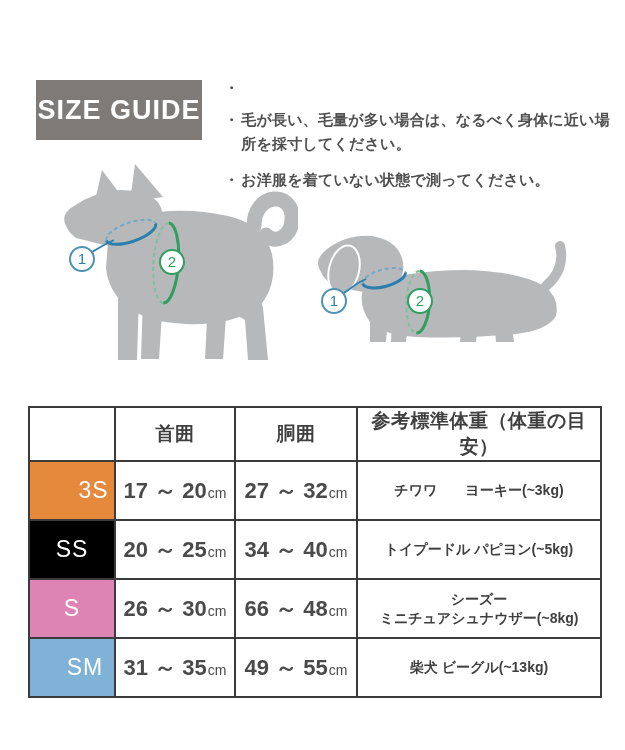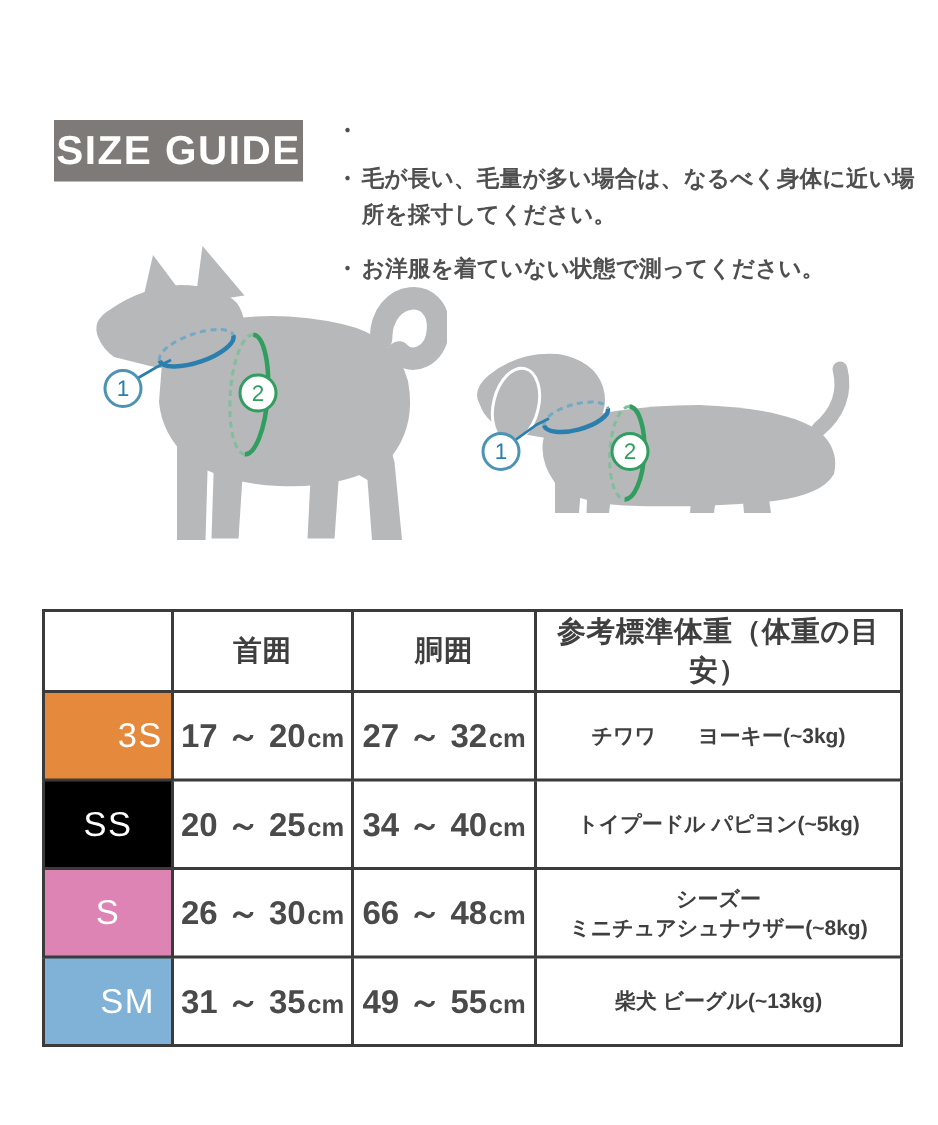--- a/index.html
+++ b/index.html
@@ -3,21 +3,21 @@
 <meta charset="utf-8">
 <style>
   html,body{margin:0;padding:0;}
   body{
     width:625px;height:750px;position:relative;background:#ffffff;
     font-family:"Liberation Sans","DejaVu Sans",sans-serif;
     overflow:hidden;
   }
   
   .banner{
-    position:absolute;left:36px;top:80px;width:166px;height:41px;
+    position:absolute;left:36px;top:80px;width:166px;height:60px;
     display:flex;align-items:center;justify-content:center;
     color:#ffffff;font-size:27px;font-weight:bold;letter-spacing:1px;
   }
   
   .notes{position:absolute;left:224px;top:76px;width:398px;}
   .note{
     display:flex;margin-bottom:9px;
     font-size:15px;font-weight:600;color:#4f4f4f;
     line-height:1.55;letter-spacing:0.2px;
   }
@@ -34,21 +34,21 @@
   }
   .size-table th,.size-table td{
     border:2px solid #3b3b3b;text-align:center;vertical-align:middle;padding:0;
   }
   .size-table thead tr{height:45px;}
   .size-table tbody tr{height:59px;}
   .size-table th{font-size:19px;font-weight:bold;color:#3f3f3f;letter-spacing:0.5px;}
   td.size-cell{color:#ffffff;font-size:23px;letter-spacing:1px;}
   td.measure-cell{color:#4a4a4a;}
   .range{font-size:22px;font-weight:600;}
-  .unit{font-size:17px;font-weight:700;margin-left:1px;}
+  .unit{font-size:14px;font-weight:400;margin-left:1px;}
   td.weight-cell{font-size:14px;font-weight:600;color:#3f3f3f;line-height:1.35;}
 </style>
 </head>
 <body>
 
 <div class="banner" style="background-color: rgb(125, 122, 120);">
   <span>SIZE GUIDE</span>
 </div>
 
 <div class="notes">

